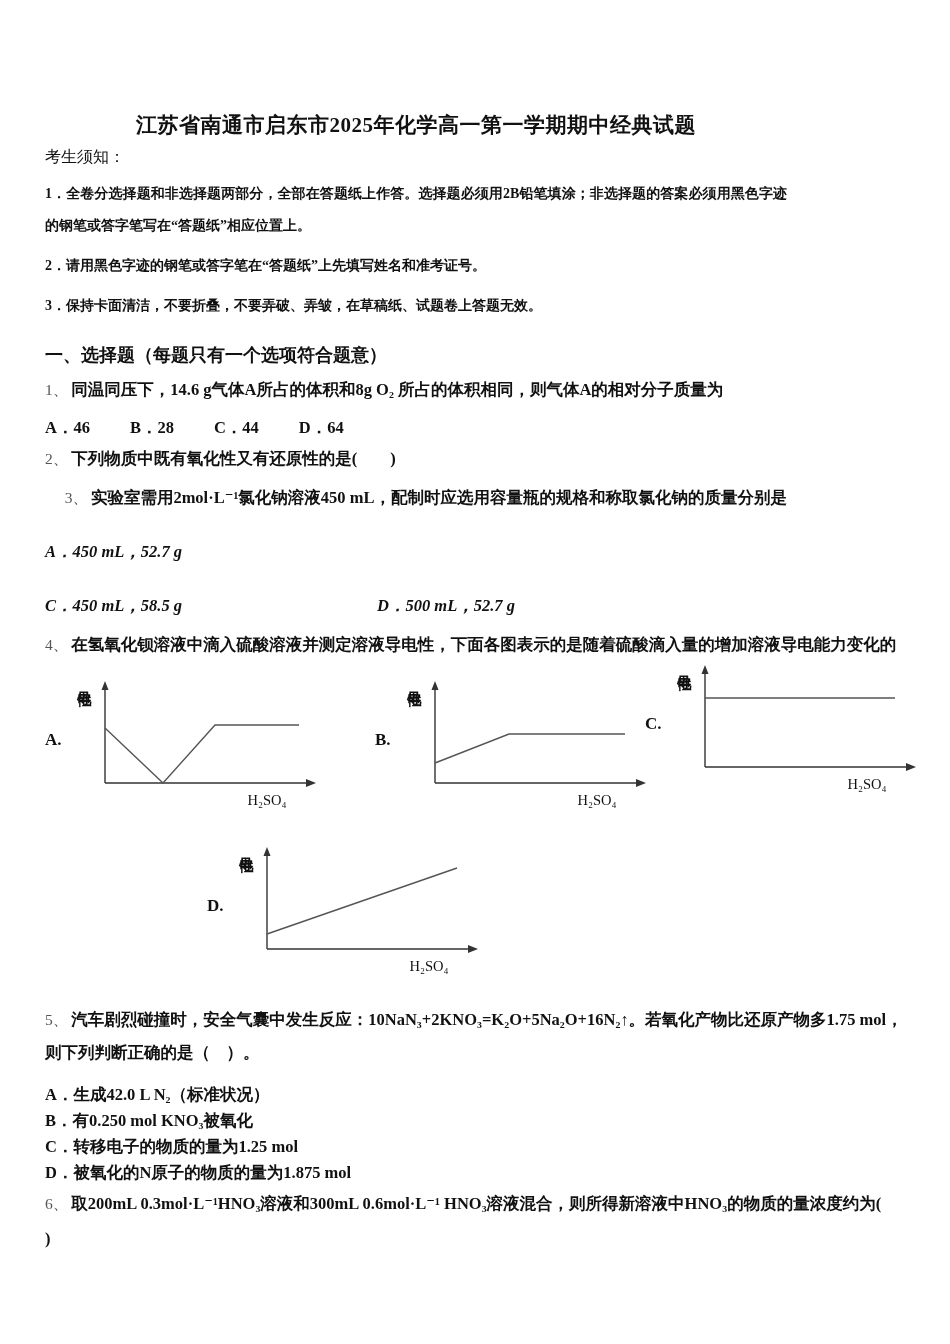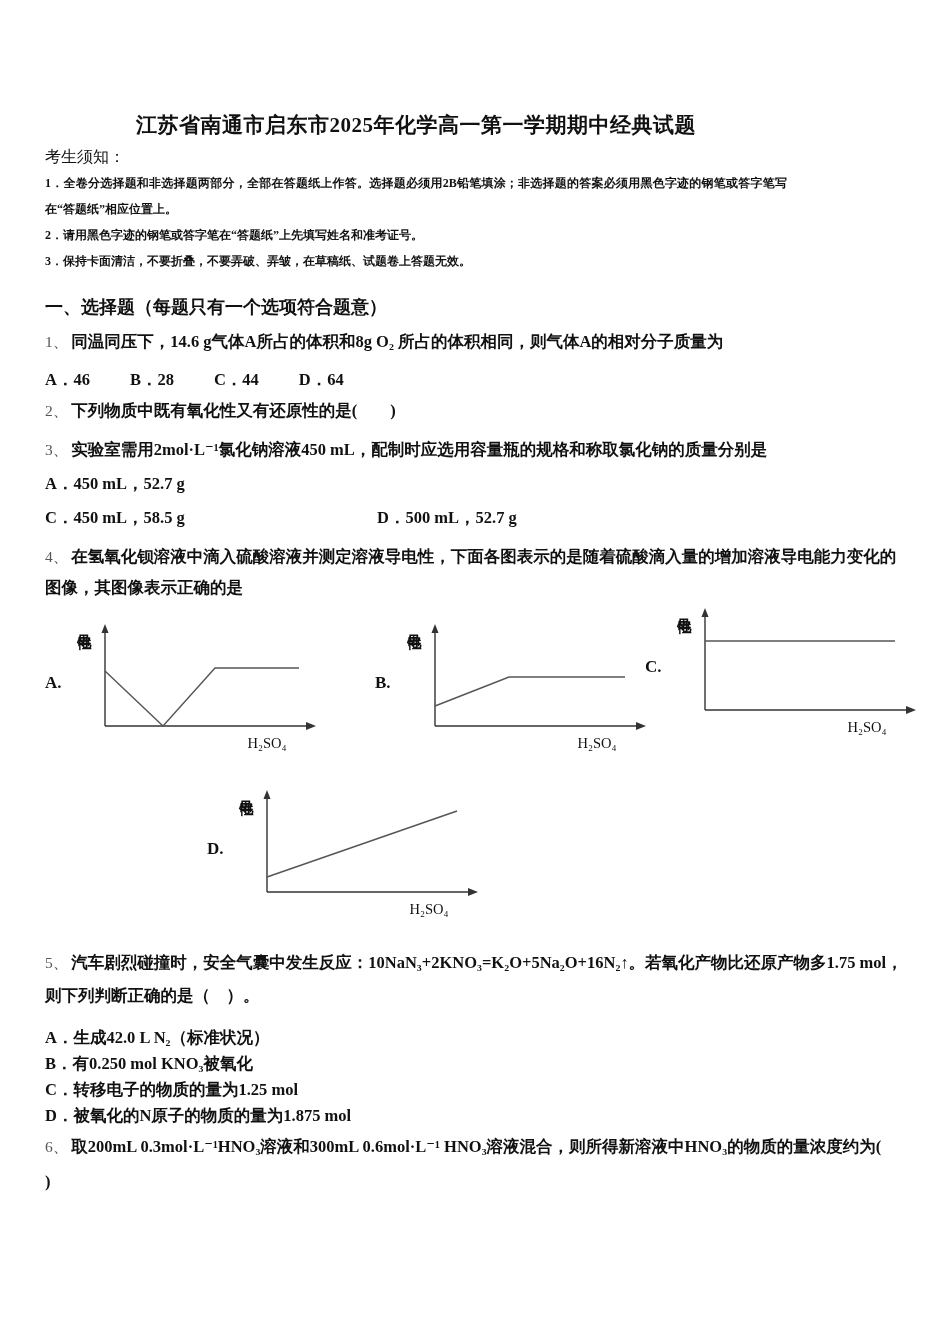--- a/index.html
+++ b/index.html
@@ -24,24 +24,24 @@
     letter-spacing: 0.5px;
     line-height: 30px;
   }
   .notice-head {
     margin-top: 4px;
     font-size: 16px;
     font-weight: 400;
     line-height: 26px;
   }
   .notice-item {
-    font-size: 12px;
-    font-weight: 700;
-    line-height: 26px;
-    margin-top: 0;
+    font-size: 14px;
+    font-weight: 700;
+    line-height: 32px;
+    margin-top: 8px;
     text-align: justify;
   }
   .sec-head {
     margin-top: 20px;
     font-size: 18px;
     font-weight: 700;
     line-height: 26px;
   }
   .q-line {
     font-size: 16.5px;
@@ -49,33 +49,33 @@
     white-space: nowrap;
   }
   .q-num {
     font-weight: 400;
     color: #555;
     font-size: 15.5px;
     margin-right: 3px;
   }
   .q-text { font-weight: 700; }
   .mt8  { margin-top: 8px; }
-  .mt12 { margin-top: 12px; }
+  .mt12 { margin-top: 12px; text-align: right; }
   .mt14 { margin-top: 4px; }
   .cont-line { margin-top: 4px; }
   .opts-row {
     display: flex;
     font-size: 16.5px;
     font-weight: 700;
     line-height: 26px;
   }
   .opts-row.tight { gap: 40px; margin-top: 12px; }
   .opts-row.four  { margin-top: 12px; }
   .opts-row.four span { width: 166px; }
-  .opts-row.two   { margin-top: 8px; }
+  .opts-row.two   { margin-top: 28px; font-style: italic; }
   .opts-row.two span { width: 332px; }
   .opt-line {
     font-size: 16.5px;
     font-weight: 700;
     line-height: 26px;
   }
   
   .graphs-row   { position: relative; height: 158px; margin-top: 4px; }
   .graphs-row-d { position: relative; height: 150px; margin-top: 24px; }
   .graph { position: absolute; width: 292px; height: 145px; }
@@ -138,23 +138,20 @@
     <span>A．450 mL，52.7 g</span>
   </div>
   <div class="opts-row two">
     <span>C．450 mL，58.5 g</span>
     <span>D．500 mL，52.7 g</span>
   </div>
 
   <div class="q-line mt12">
     <span class="q-num">4、</span><span class="q-text">在氢氧化钡溶液中滴入硫酸溶液并测定溶液导电性，下面各图表示的是随着硫酸滴入量的增加溶液导电能力变化的</span>
   </div>
-  <div class="q-line cont-line">
-    <span class="q-text">图像，其图像表示正确的是</span>
-  </div>
 
   <div class="graphs-row">
 
     <div class="graph" style="left:0; top:16px;">
       <span class="glabel">A.</span>
       <span class="ylabel">导电性</span>
       <svg class="plot" width="232" height="132" viewBox="0 0 232 132">
         <line class="axis" x1="8" y1="105" x2="8" y2="10"></line>
         <polygon class="arrow" points="8,3 4.5,12 11.5,12"></polygon>
         <line class="axis" x1="8" y1="105" x2="212" y2="105"></line>

